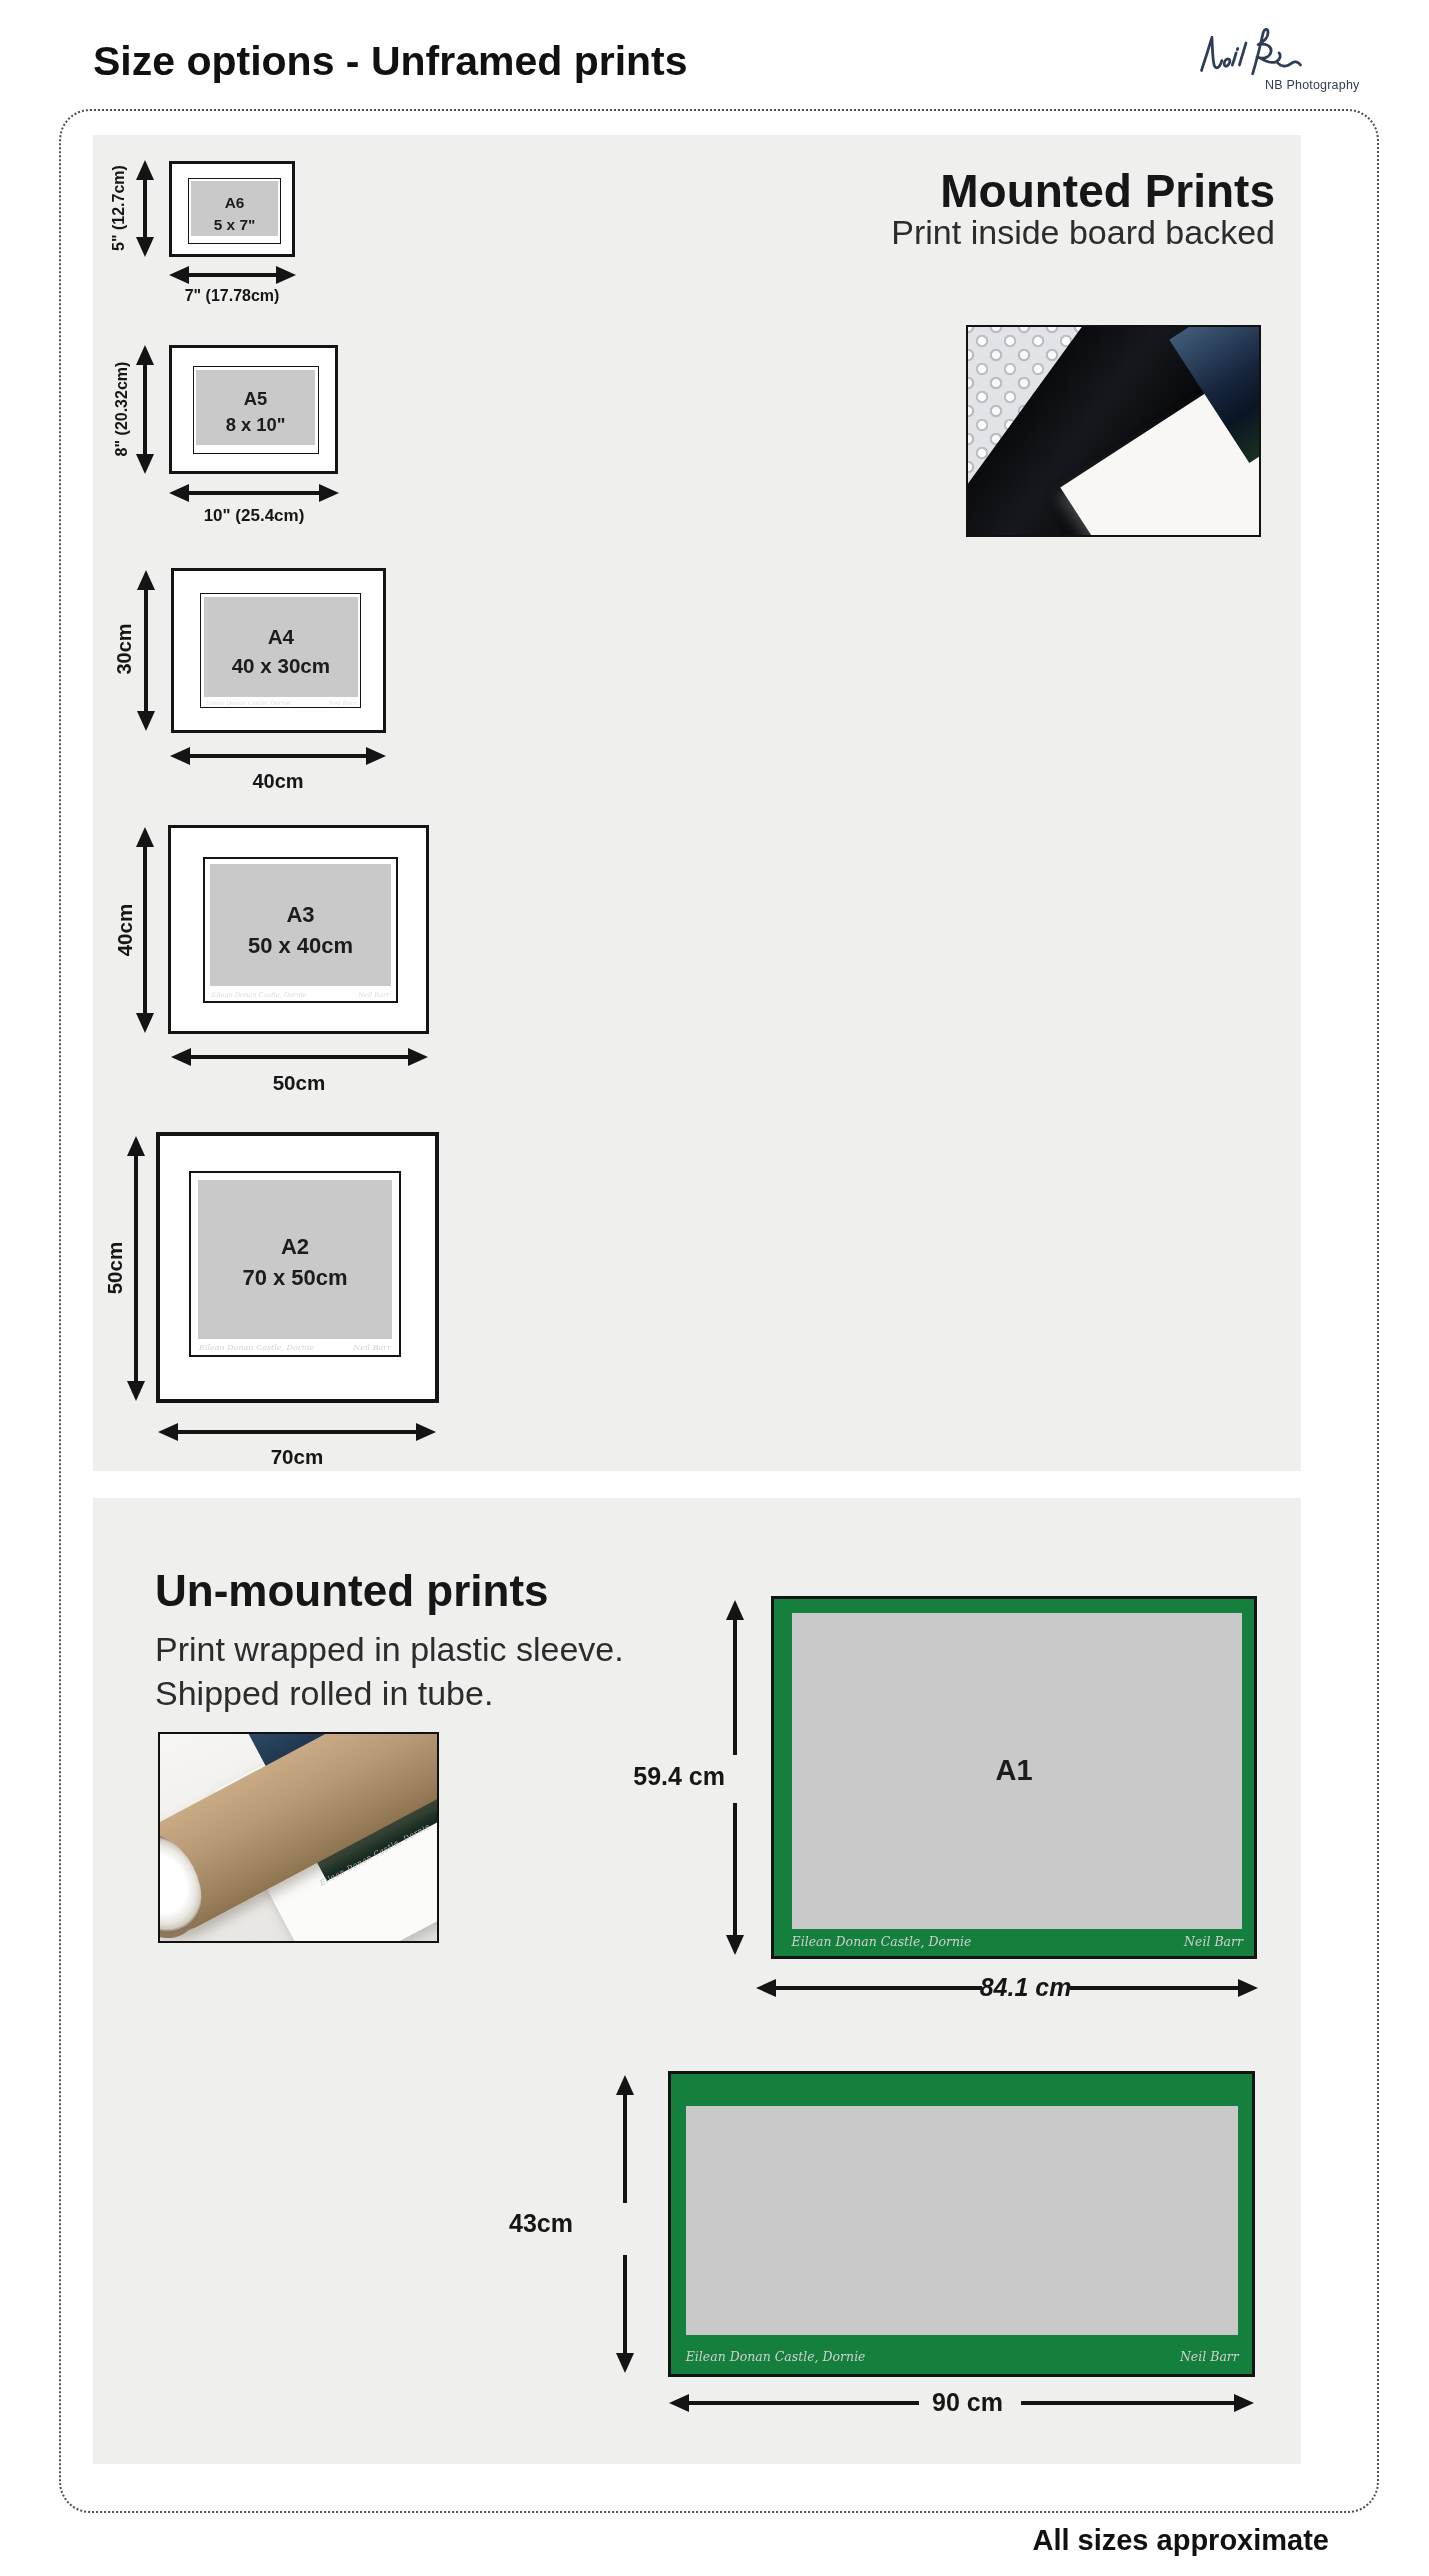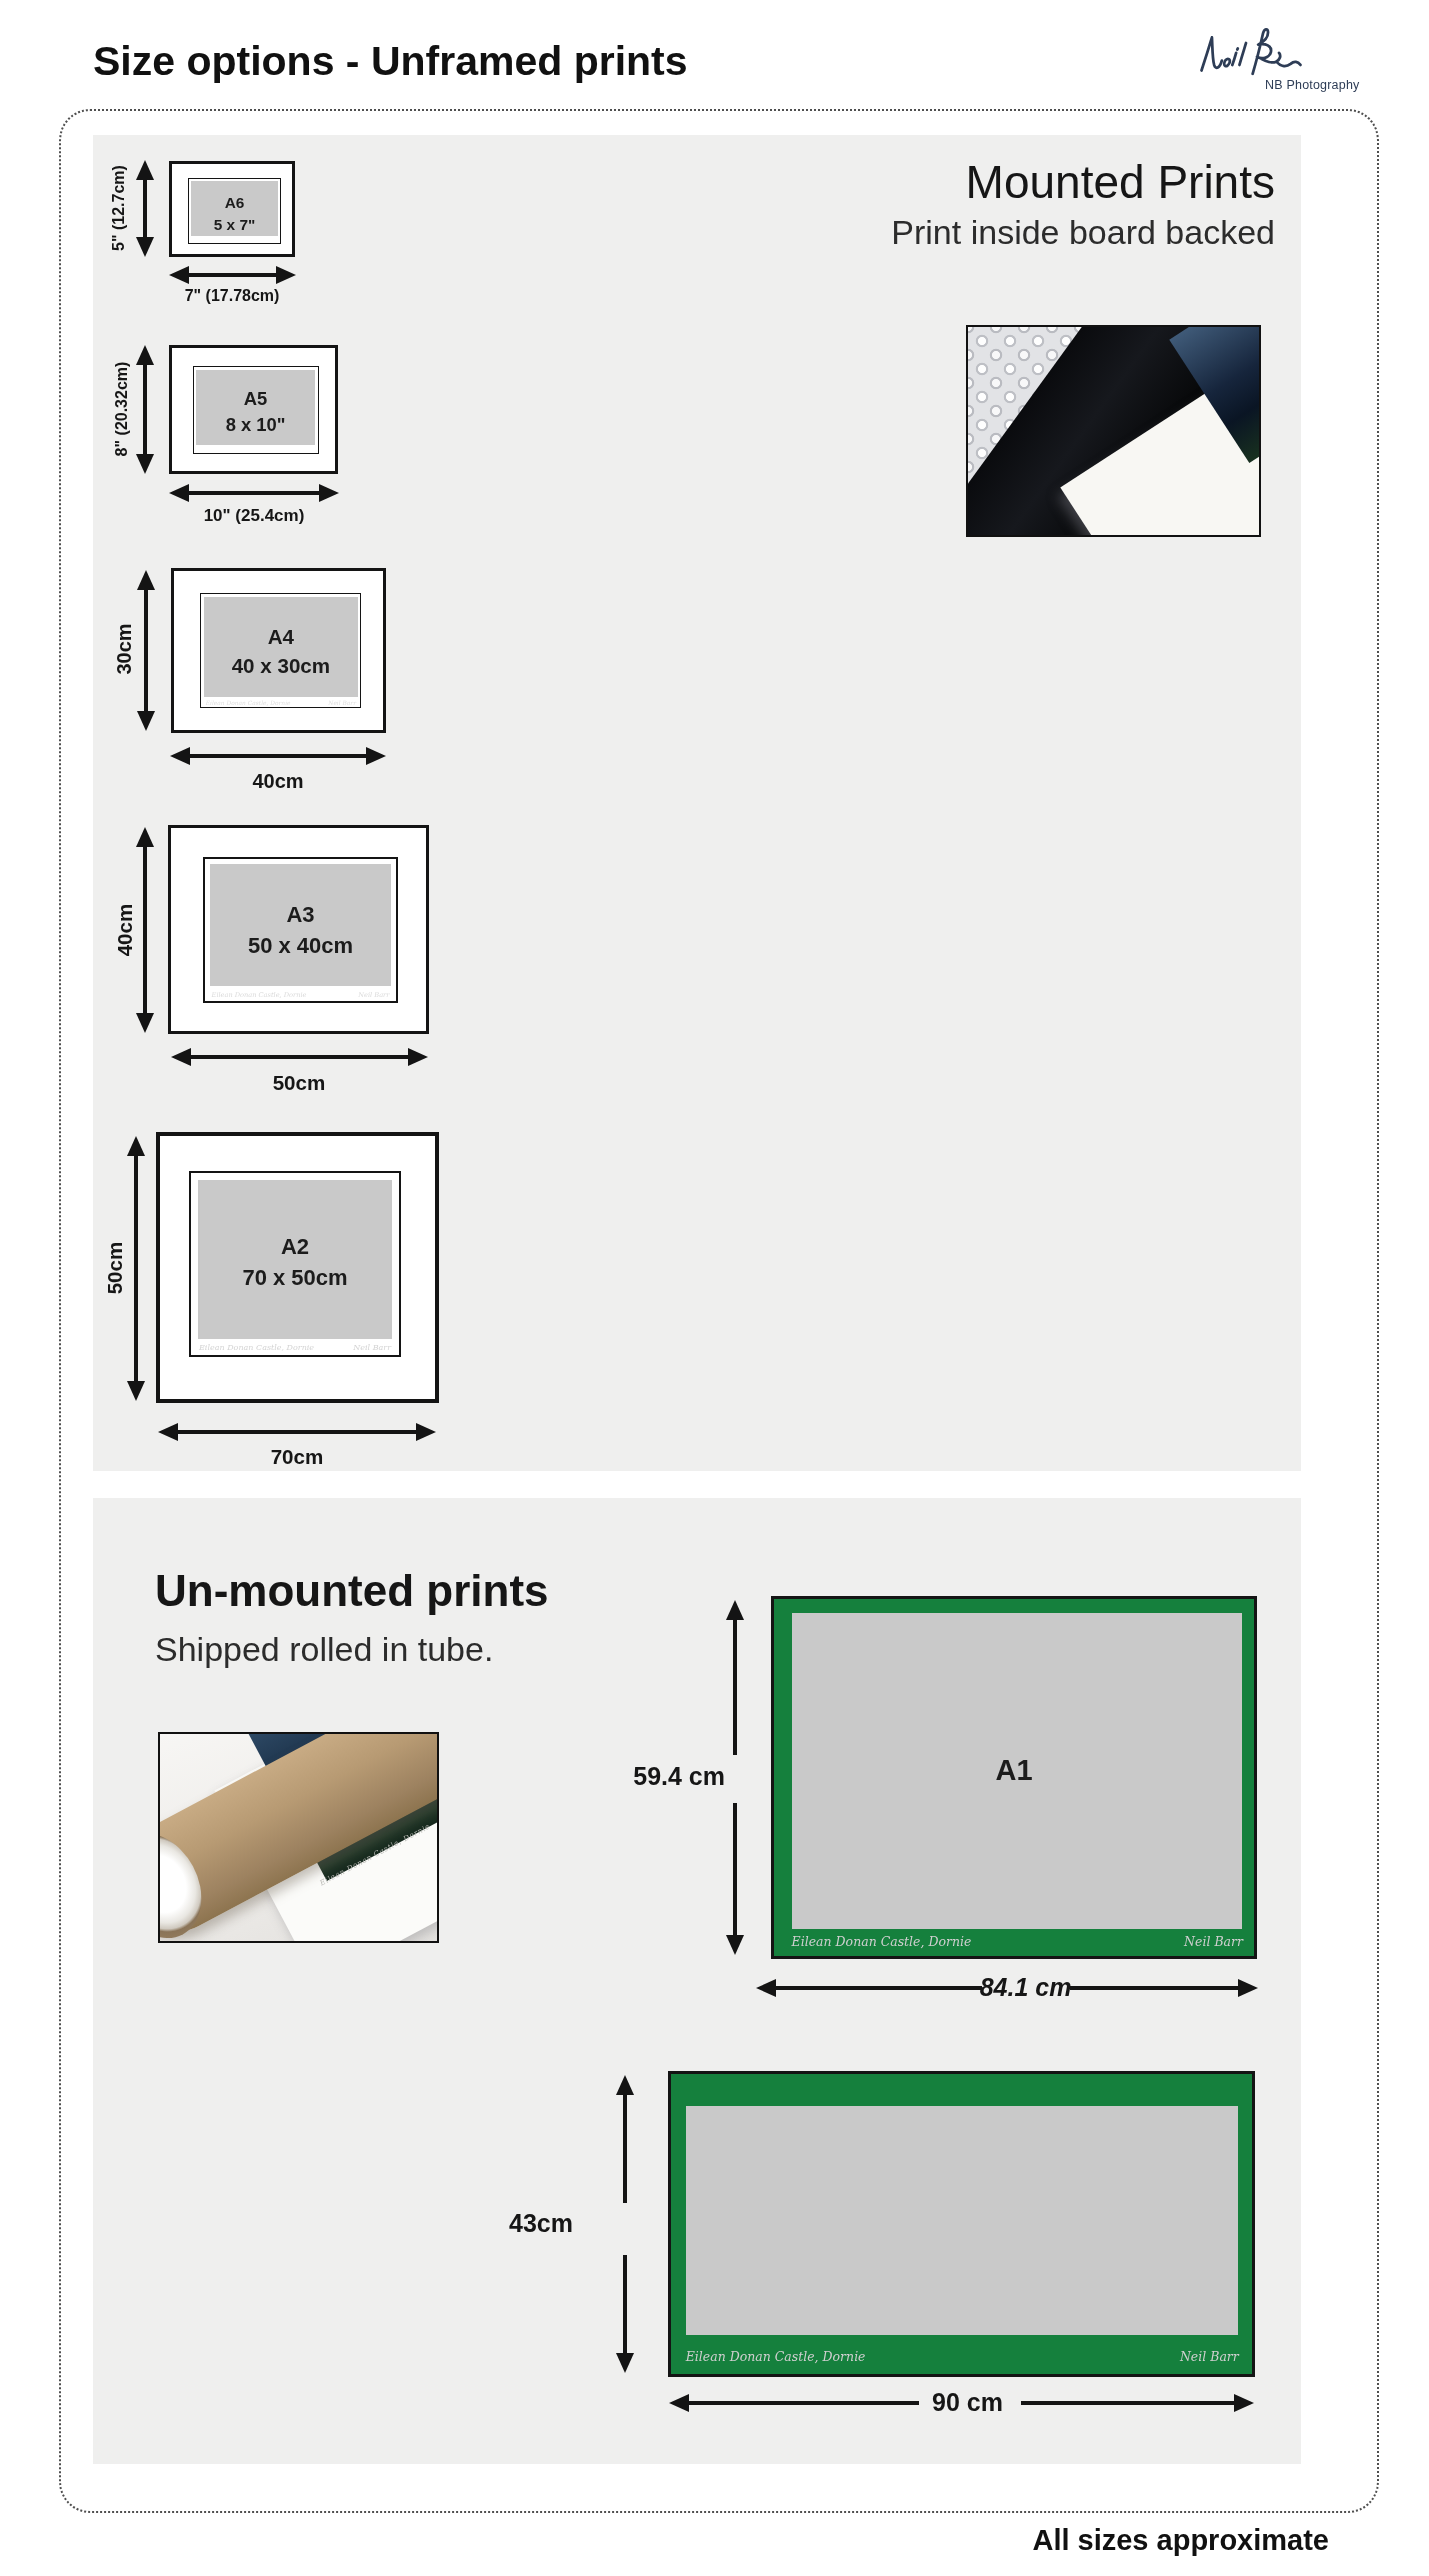--- a/index.html
+++ b/index.html
@@ -20,21 +20,21 @@
     left:59px;top:109px;width:1316px;height:2400px;
     border:2.2px dotted #4f4f4f;border-radius:31px;background:#fff;
   }
 
   
   .section{background:#efefee;}
   .section-1{left:93px;top:135px;width:1208px;height:1336px;}
   .section-2{left:93px;top:1498px;width:1208px;height:966px;}
 
   
-  .m-heading{right:26px;top:20px;font-size:46px;font-weight:400;text-align:right;color:#161616;}
+  .m-heading{right:26px;top:29px;font-size:46px;font-weight:700;text-align:right;color:#161616;}
   .m-sub{right:26px;top:75px;font-size:34px;font-weight:400;text-align:right;color:#2c2c2c;line-height:1.32;}
   .u-heading{left:62px;top:68px;font-size:44px;font-weight:700;color:#161616;}
   .u-sub{left:62px;top:129px;font-size:34px;font-weight:400;color:#2c2c2c;line-height:1.3;}
 
   
   .mount{position:absolute;background:#ffffff;border:3.7px solid #141414;box-sizing:border-box;}
   .print{position:absolute;background:#ffffff;border:2.2px solid #141414;box-sizing:border-box;}
   .print-img{position:absolute;background:#c9c9c9;}
   .print-label{position:absolute;left:0;right:0;text-align:center;font-weight:700;color:#1c1c1c;line-height:1.4;}
   .cap-row{position:absolute;display:flex;justify-content:space-between;font-family:"DejaVu Serif",serif;font-style:italic;}
@@ -207,20 +207,21 @@
   </div>
   <div class="harrow left right" style="left:83px;top:1295px;width:242px;"></div>
   <div class="hlabel" style="left:138px;top:1310px;width:132px;font-size:20.6px;">70cm</div>
 
 </div>
 
 <div class="abs section section-2">
 
   <div class="abs u-heading">Un-mounted prints</div>
   <div class="abs u-sub">
+    <div>Print wrapped in plastic sleeve.</div>
     <div>Shipped rolled in tube.</div>
   </div>
 
   <div class="photo photo2 abs" style="left:65px;top:234px;width:281px;height:211px;">
     <div class="sheet-white"></div>
     <div class="sheet-print"></div>
     <div class="sheet-script">Eilean Donan Castle, Dornie</div>
     <div class="tube">
       <div class="tube-end"></div>
     </div>

